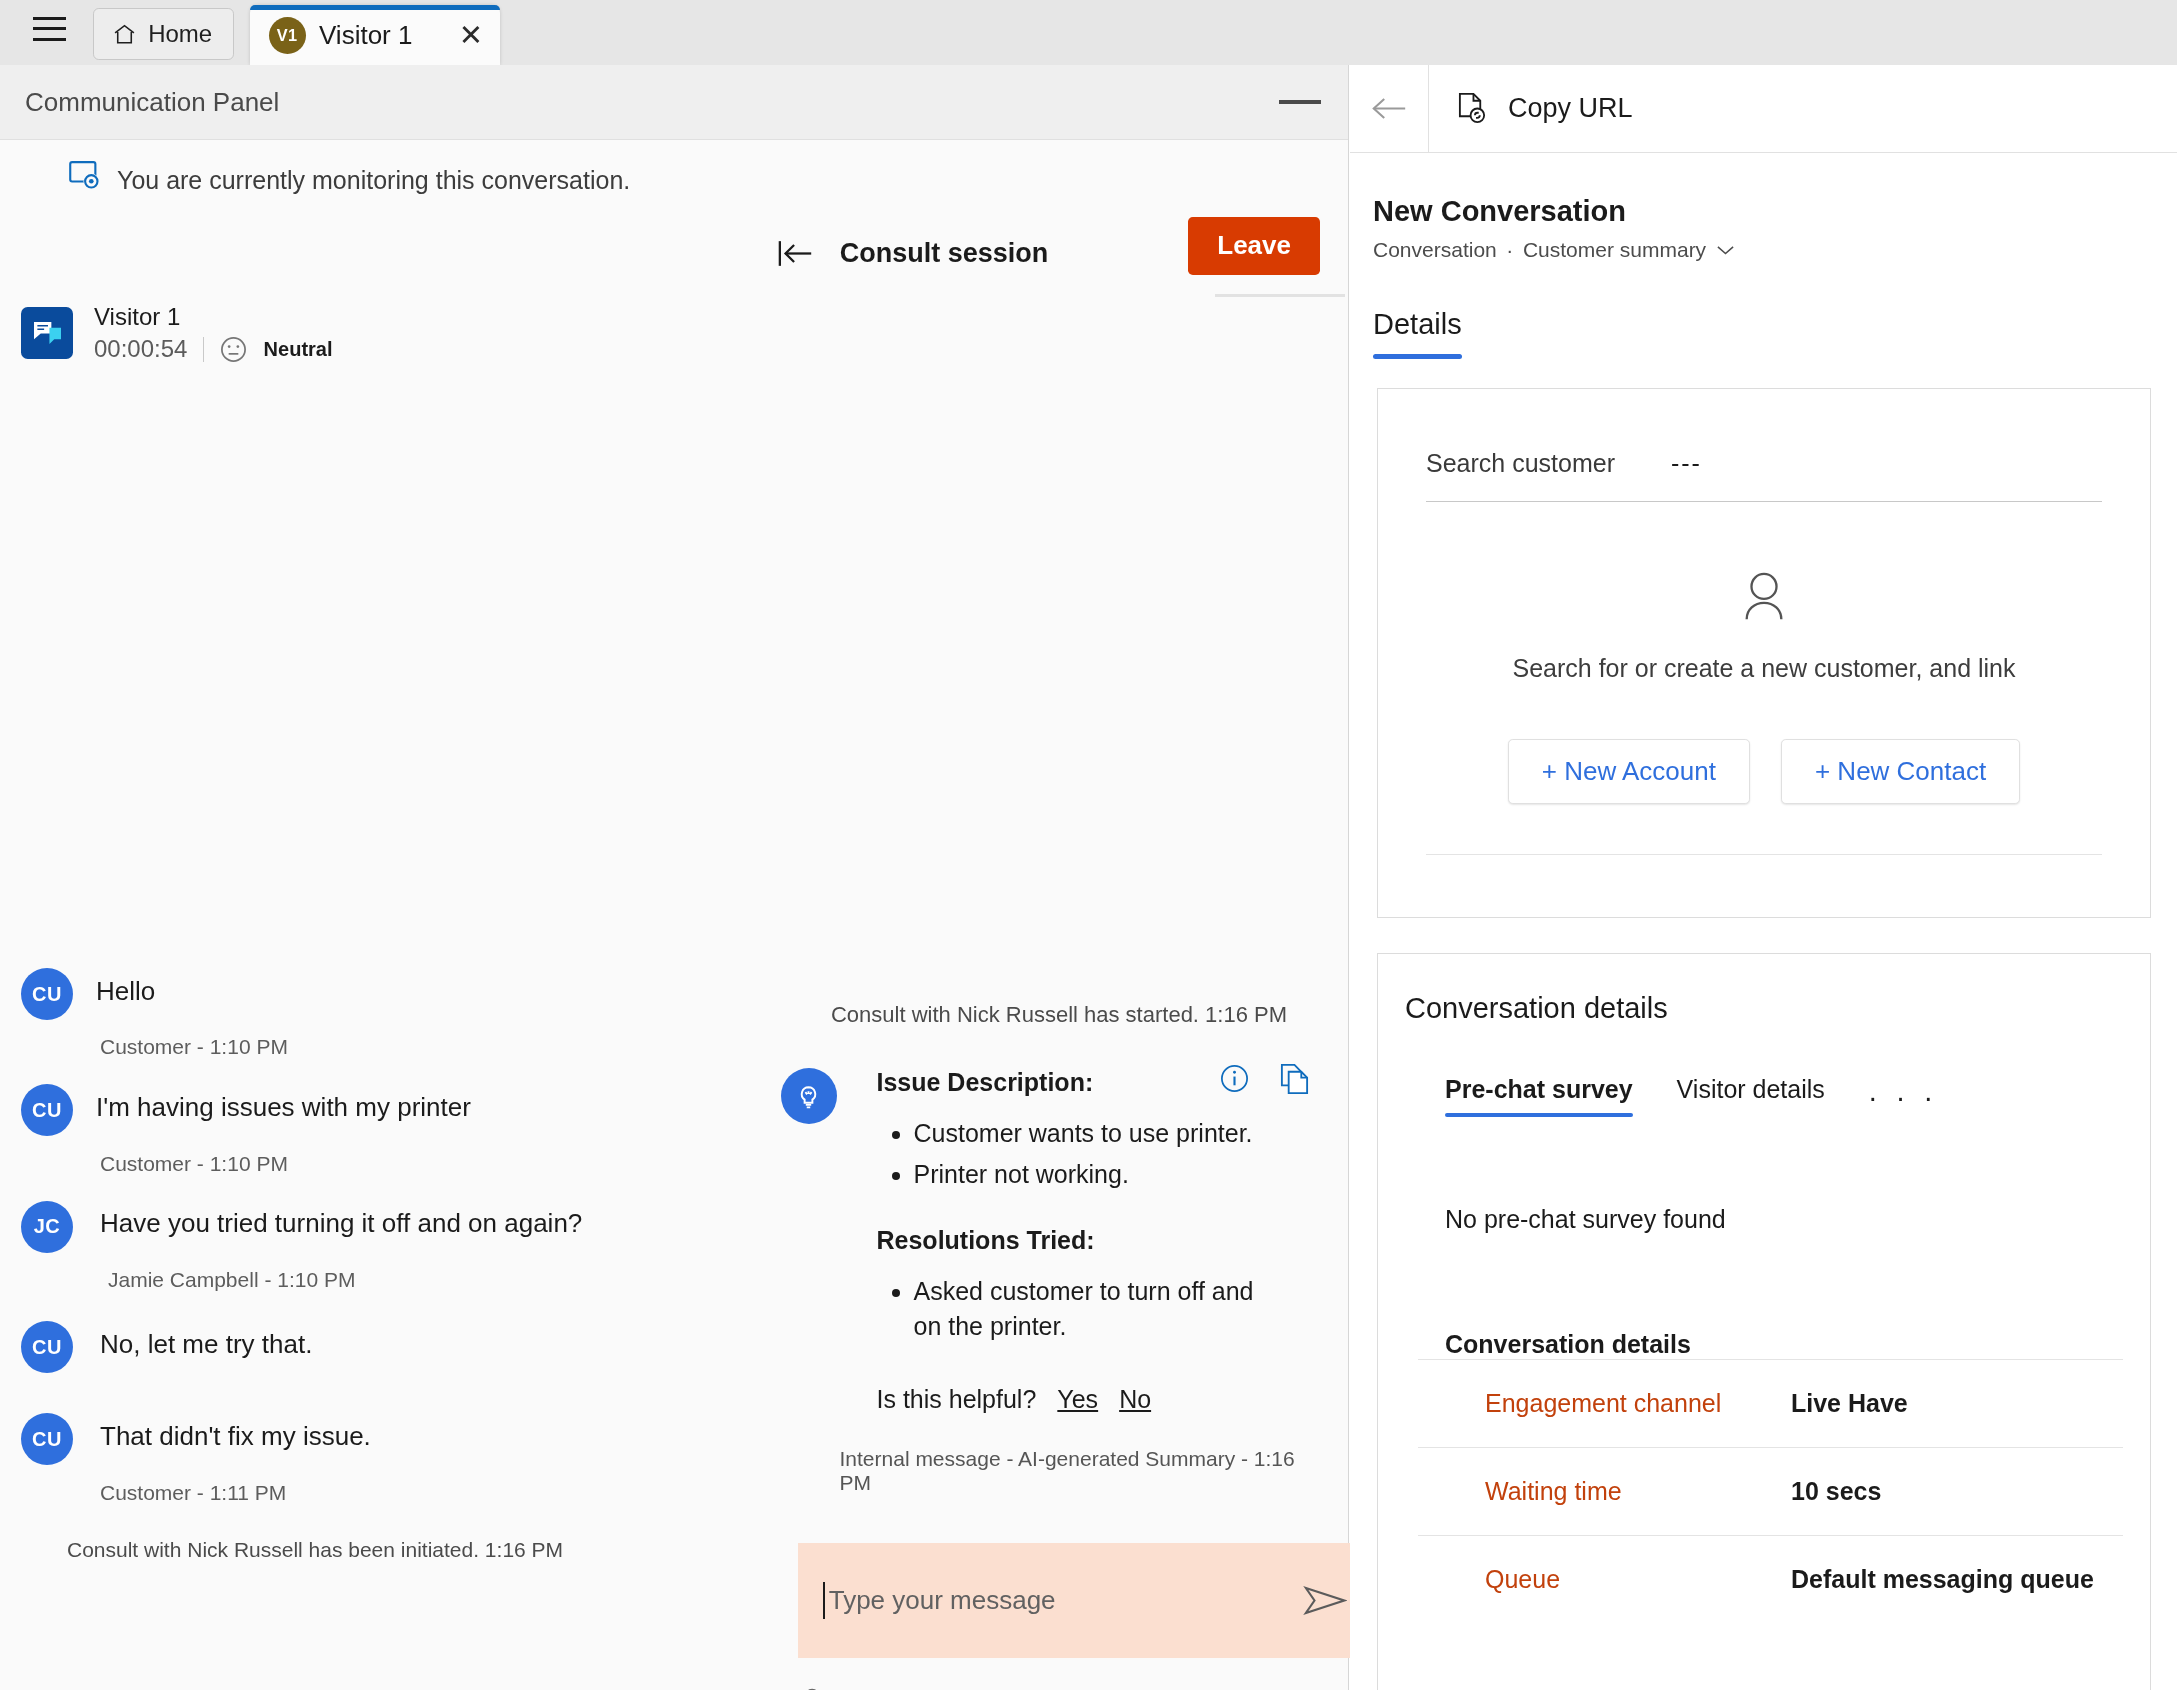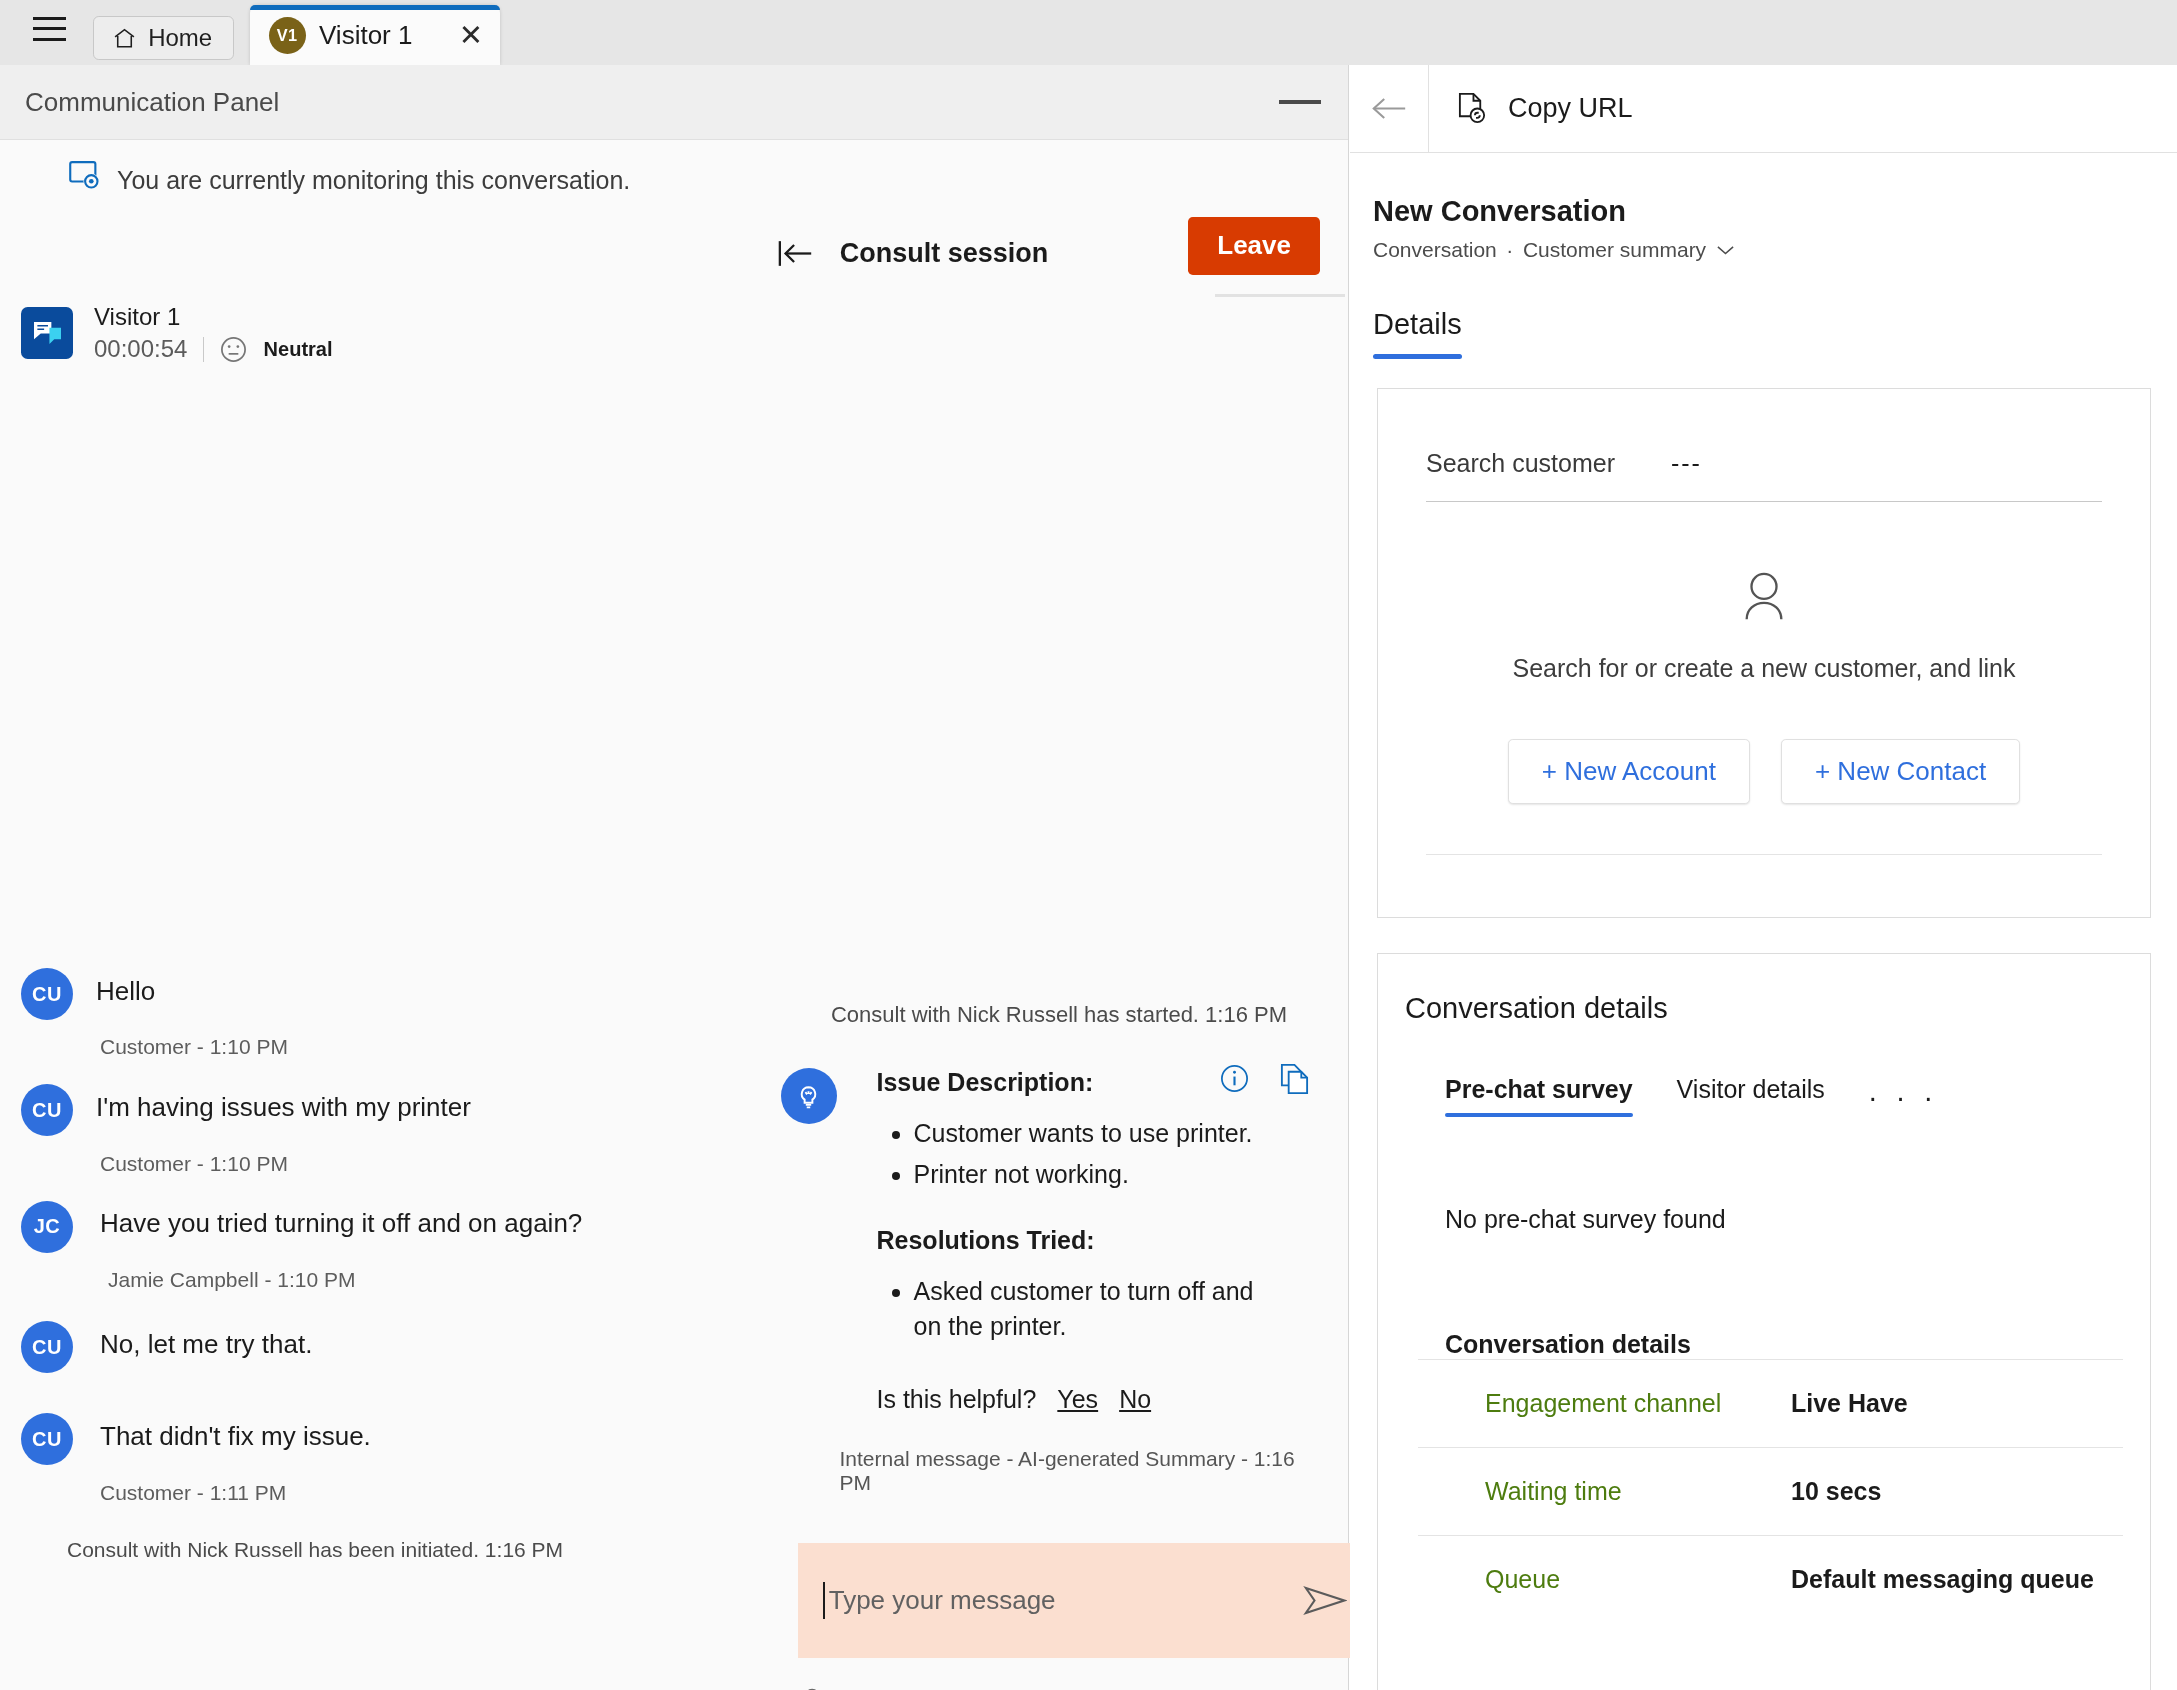--- a/index.html
+++ b/index.html
@@ -18,21 +18,21 @@
     background: #e6e6e6;
     display: flex; align-items: flex-end;
   }
   .hamburger {
     width: 61px; height: 65px;
     display: flex; flex-direction: column; justify-content: center; align-items: center;
     gap: 7.7px; margin-left: 19px; margin-bottom: 3.8px; cursor: pointer;
   }
   .hamburger span { display: block; width: 33px; height: 2.9px; background: #1b1b1b; }
   .home-btn {
-    height: 44px; margin-left: 13.4px; margin-bottom: 4.8px;
+    height: 52px; margin-left: 13.4px; margin-bottom: 4.8px;
     background: #ededed; border: 1px solid #c8c8c8; border-radius: 5.8px;
     display: flex; align-items: center; gap: 11.5px; padding: 0 21px 0 17.3px;
     font-size: 24px; color: #1f1f1f; cursor: pointer;
   }
   .home-icon { width: 25px; height: 25px; display:block; }
   .tab {
     position: relative; height: 60px; margin-left: 15.4px;
     background: #fbfbfb; border-radius: 7.7px 7.7px 0 0;
     display: flex; align-items: center; gap: 13.4px; padding: 0 17.3px 0 19px;
     font-size: 26px; color: #1b1b1b; cursor: pointer;
@@ -191,21 +191,21 @@
   .c2-tab.active { font-weight: 700; }
   .c2-tab.active::after {
     content:""; position: absolute; left: 0; right: 0; bottom: 0; height: 4.8px;
     background: #2f6fdd; border-radius: 2.9px;
   }
   .c2-more { font-size: 29px; color: #1b1b1b; letter-spacing: 5.8px; cursor: pointer; padding-bottom: 9.6px; }
   .c2-empty { font-size: 25px; color: #1b1b1b; padding-left: 67px; margin-top: 88px; }
   .c2-subtitle { font-size: 25px; font-weight: 700; color: #1b1b1b; padding-left: 67px; margin-top: 96px; }
   .kv { display: flex; align-items: center; height: 88px; padding-left: 67px; border-top: 1px solid #e4e4e4; margin: 0 27px 0 40px; }
   .kv:first-of-type { margin-top: 21px; }
-  .kv-key { font-size: 25px; color: #4d7c0f; width: 306px; flex: 0 0 auto; }
+  .kv-key { font-size: 25px; color: #c2410c; width: 306px; flex: 0 0 auto; }
   .kv-val { font-size: 25px; font-weight: 700; color: #1b1b1b; }
 </style>
 </head>
 <body>
 
 <div id="app">
 
   <div class="tabstrip">
     <div class="hamburger">
       <span></span>

